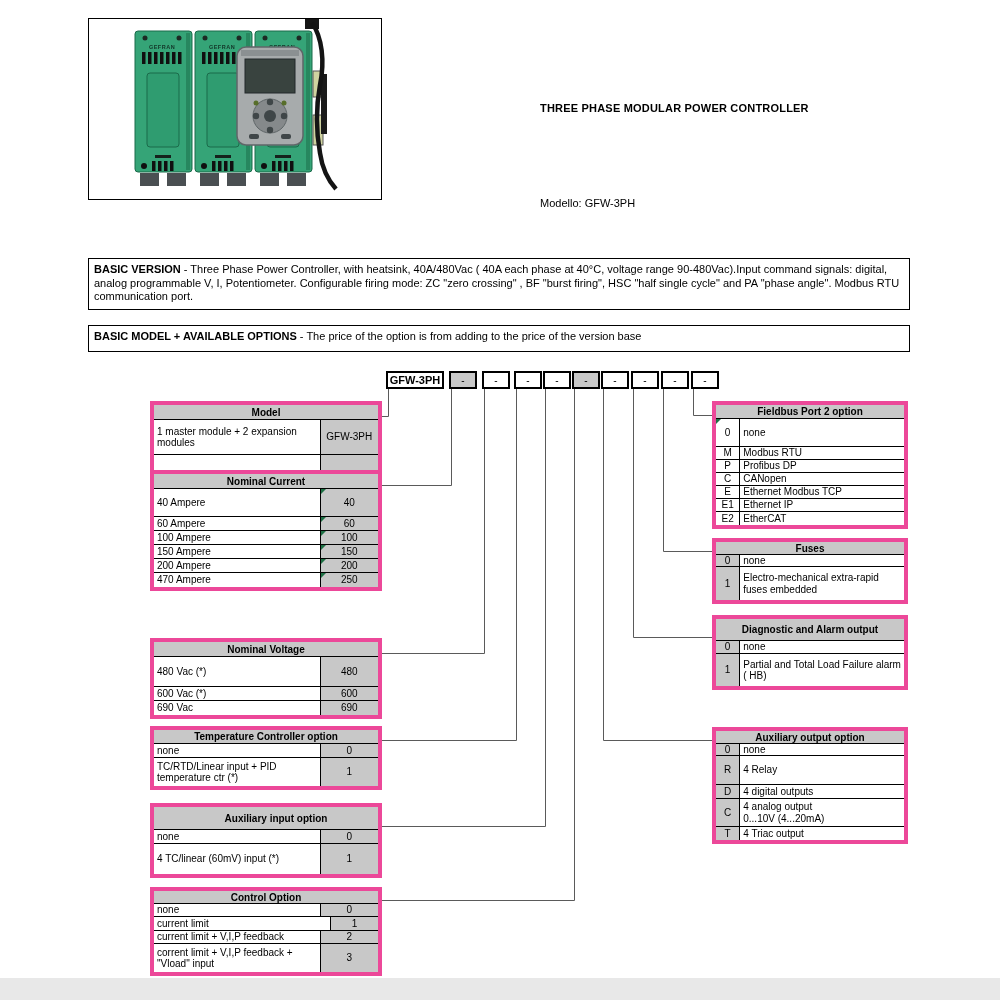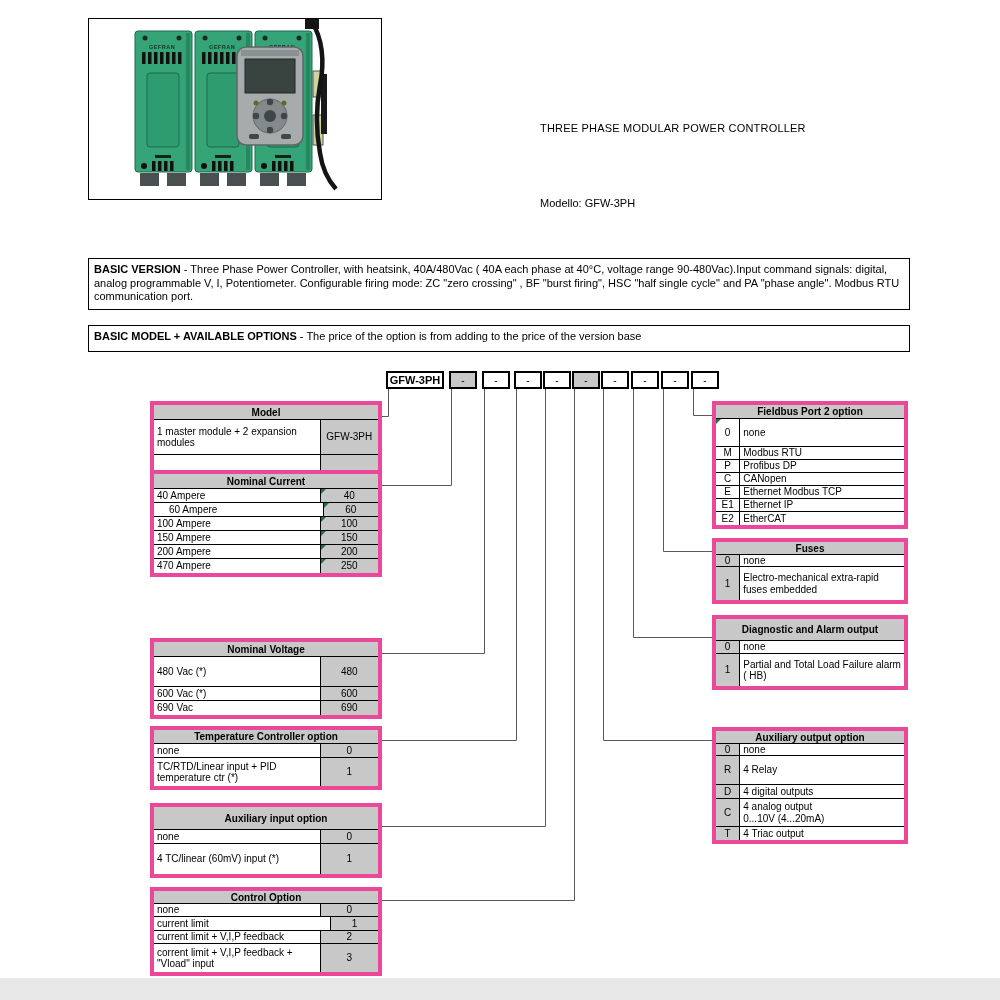--- a/index.html
+++ b/index.html
@@ -3,21 +3,21 @@
 <meta charset="utf-8">
 <style>
   * { box-sizing: border-box; margin: 0; padding: 0; }
   html,body { background:#fff; }
   body { font-family:"Liberation Sans", sans-serif; color:#000; }
   .canvas { position:relative; width:1000px; height:1000px; background:#fff; overflow:hidden; }
   .abs { position:absolute; }
 
   .photo-frame { position:absolute; left:88px; top:18px; width:294px; height:182px; border:1px solid #000; background:#fff; }
 
-  .doc-title { left:540px; top:102px; font-size:11px; font-weight:normal; letter-spacing:0.2px;margin-top:20px; }
+  .doc-title { left:540px; top:102px; font-size:11px; font-weight:bold; letter-spacing:0.2px; }
   .doc-model { left:540px; top:197px; font-size:11px; }
 
   .banner { left:88px; width:822px; border:1px solid #000; background:#fff; font-size:11px; line-height:13.5px; padding:4px 5px; }
   .banner1 { top:258px; height:52px; }
   .banner2 { top:325px; height:27px; }
   .bold { font-weight:bold; }
 
   .code-box { position:absolute; border:2px solid #000; background:#fff; display:flex; align-items:center; justify-content:center; font-size:10px; }
   .code-box.model { font-weight:bold; font-size:11px; }
   .code-box.gray { background:#c8c8c8; }
@@ -139,26 +139,26 @@
 modules</div>
         <div class="cell val" style="width: 60px;">GFW-3PH</div>
       </div>
       <div class="trow last" style="height: 15px;">
         <div class="cell desc" style="width: 170px;"></div>
         <div class="cell val" style="width: 60px;"></div>
       </div>
     </div>
     <div class="tbl" style="left: 150px; top: 470px; width: 232px;">
       <div class="th" style="height: 15px;">Nominal Current</div>
-      <div class="trow" style="height: 14px;">
+      <div class="trow" style="height: 28px;">
         <div class="cell desc" style="width: 170px;">40 Ampere</div>
         <div class="cell val corner" style="width: 60px;">40</div>
       </div>
       <div class="trow" style="height: 14px;">
-        <div class="cell desc" style="width: 170px; margin-left: 12px;">60 Ampere</div>
+        <div class="cell desc" style="width: 170px;">60 Ampere</div>
         <div class="cell val corner" style="width: 60px;">60</div>
       </div>
       <div class="trow" style="height: 14px;">
         <div class="cell desc" style="width: 170px;">100 Ampere</div>
         <div class="cell val corner" style="width: 60px;">100</div>
       </div>
       <div class="trow" style="height: 14px;">
         <div class="cell desc" style="width: 170px;">150 Ampere</div>
         <div class="cell val corner" style="width: 60px;">150</div>
       </div>

